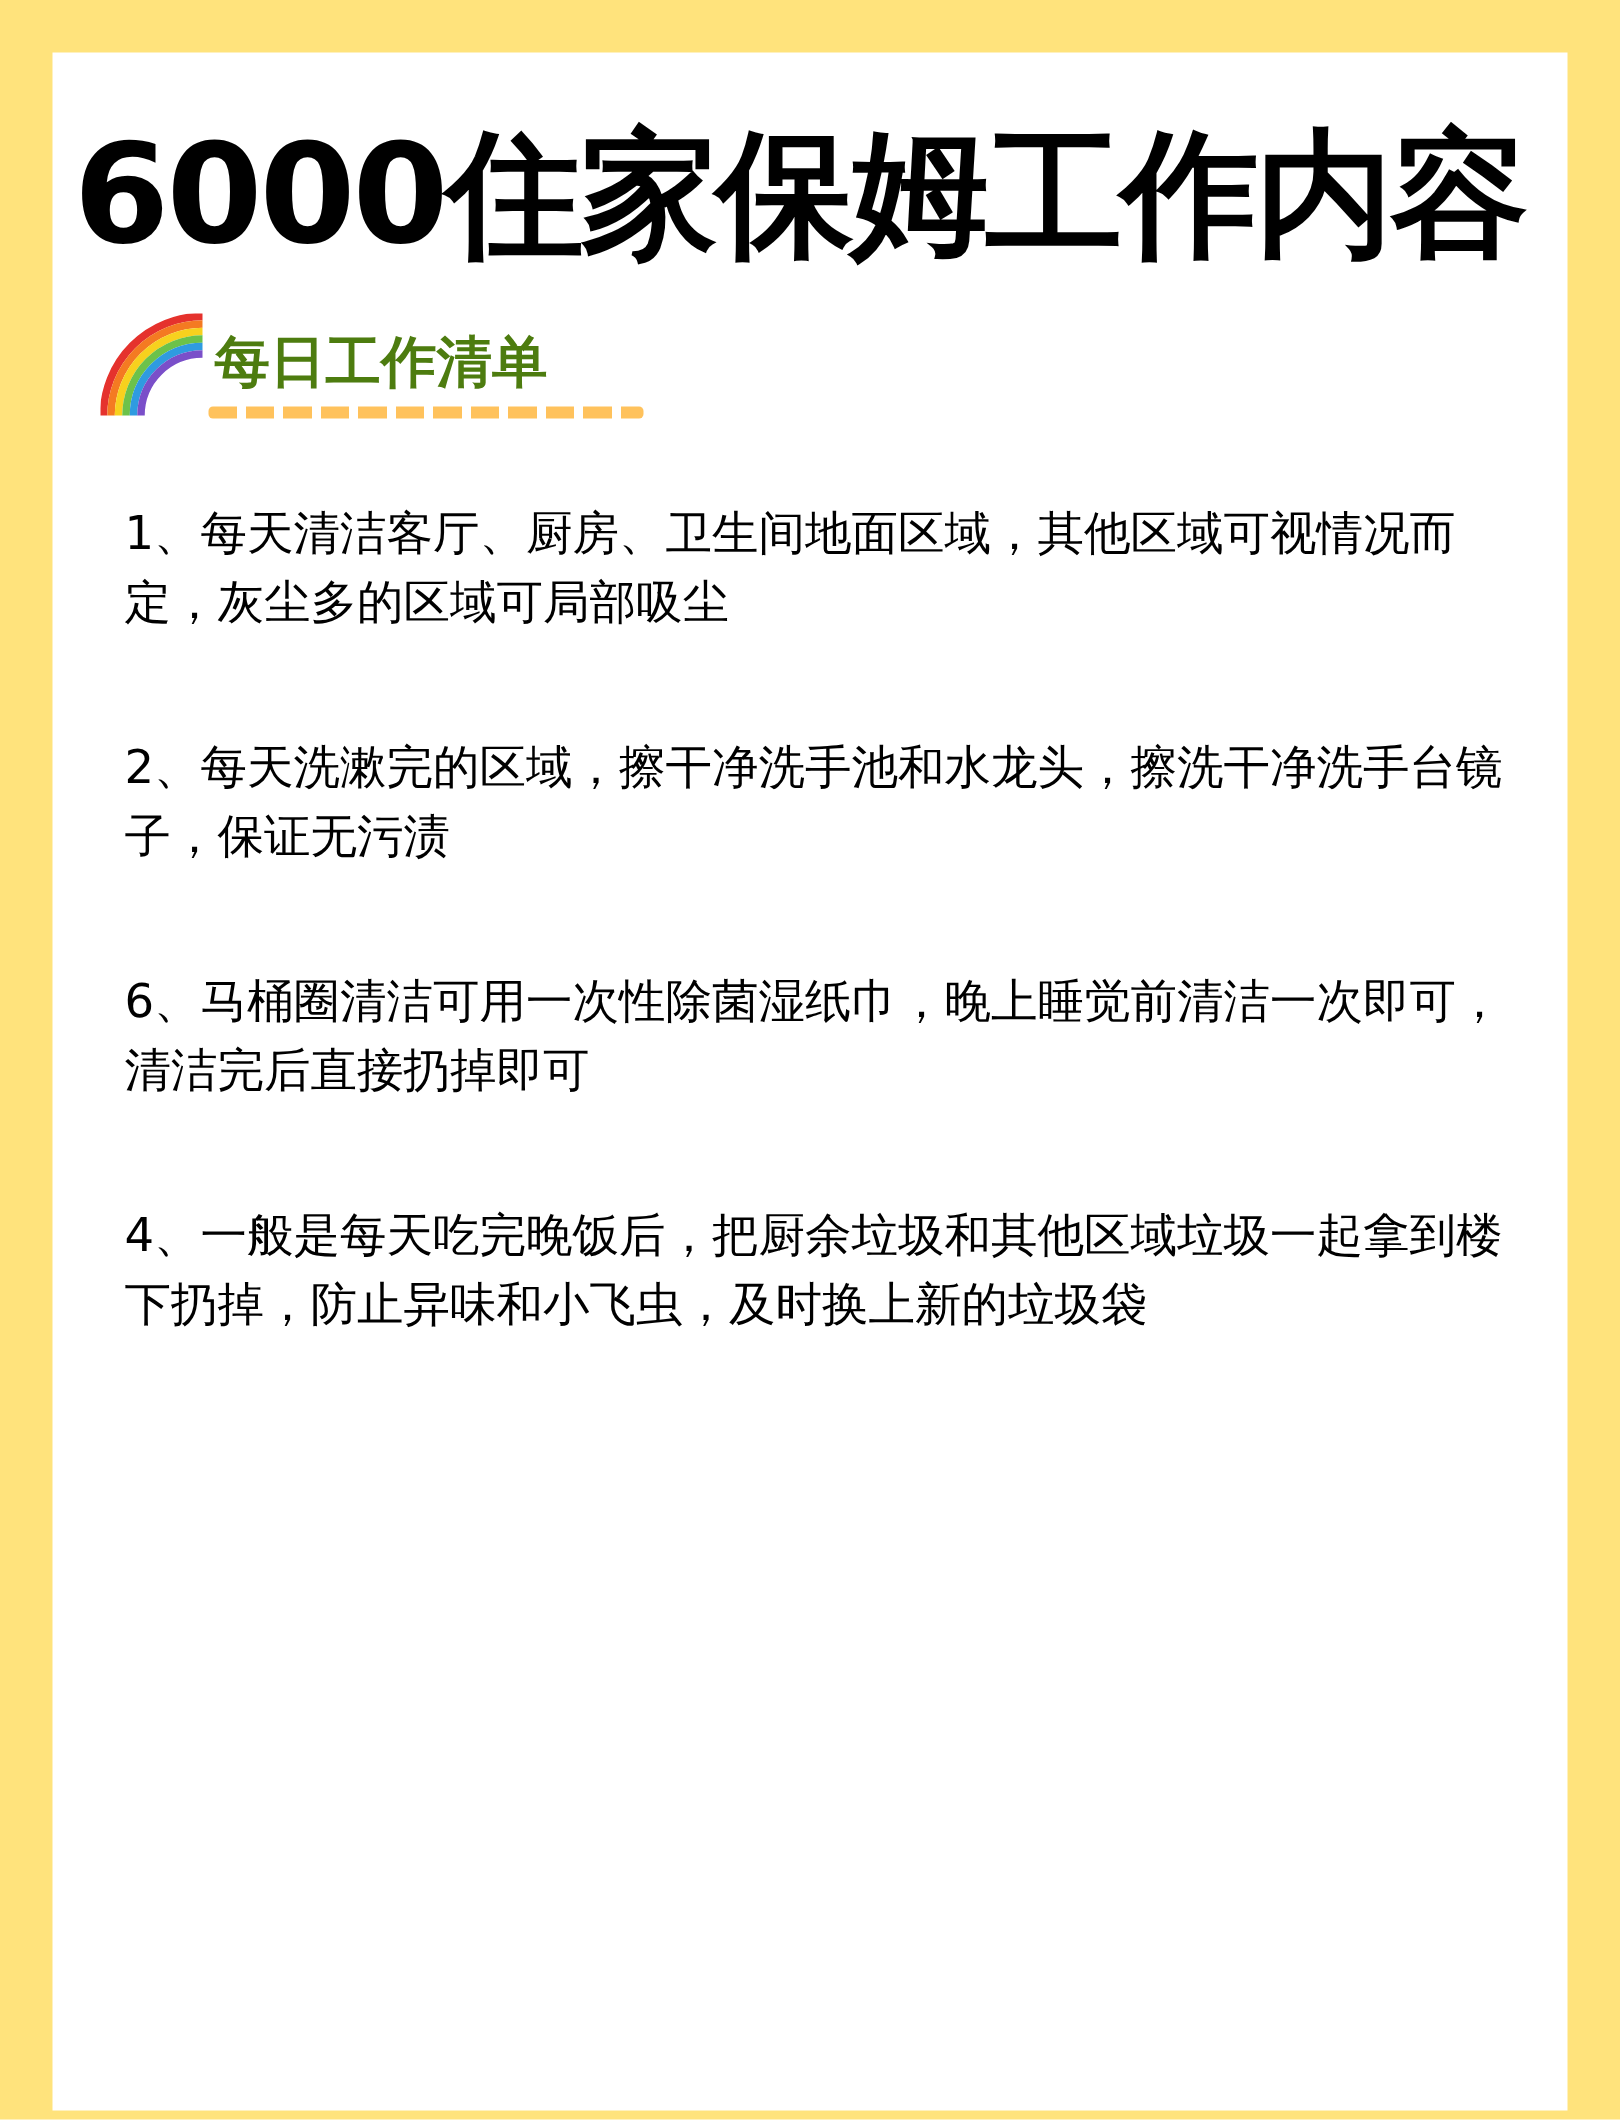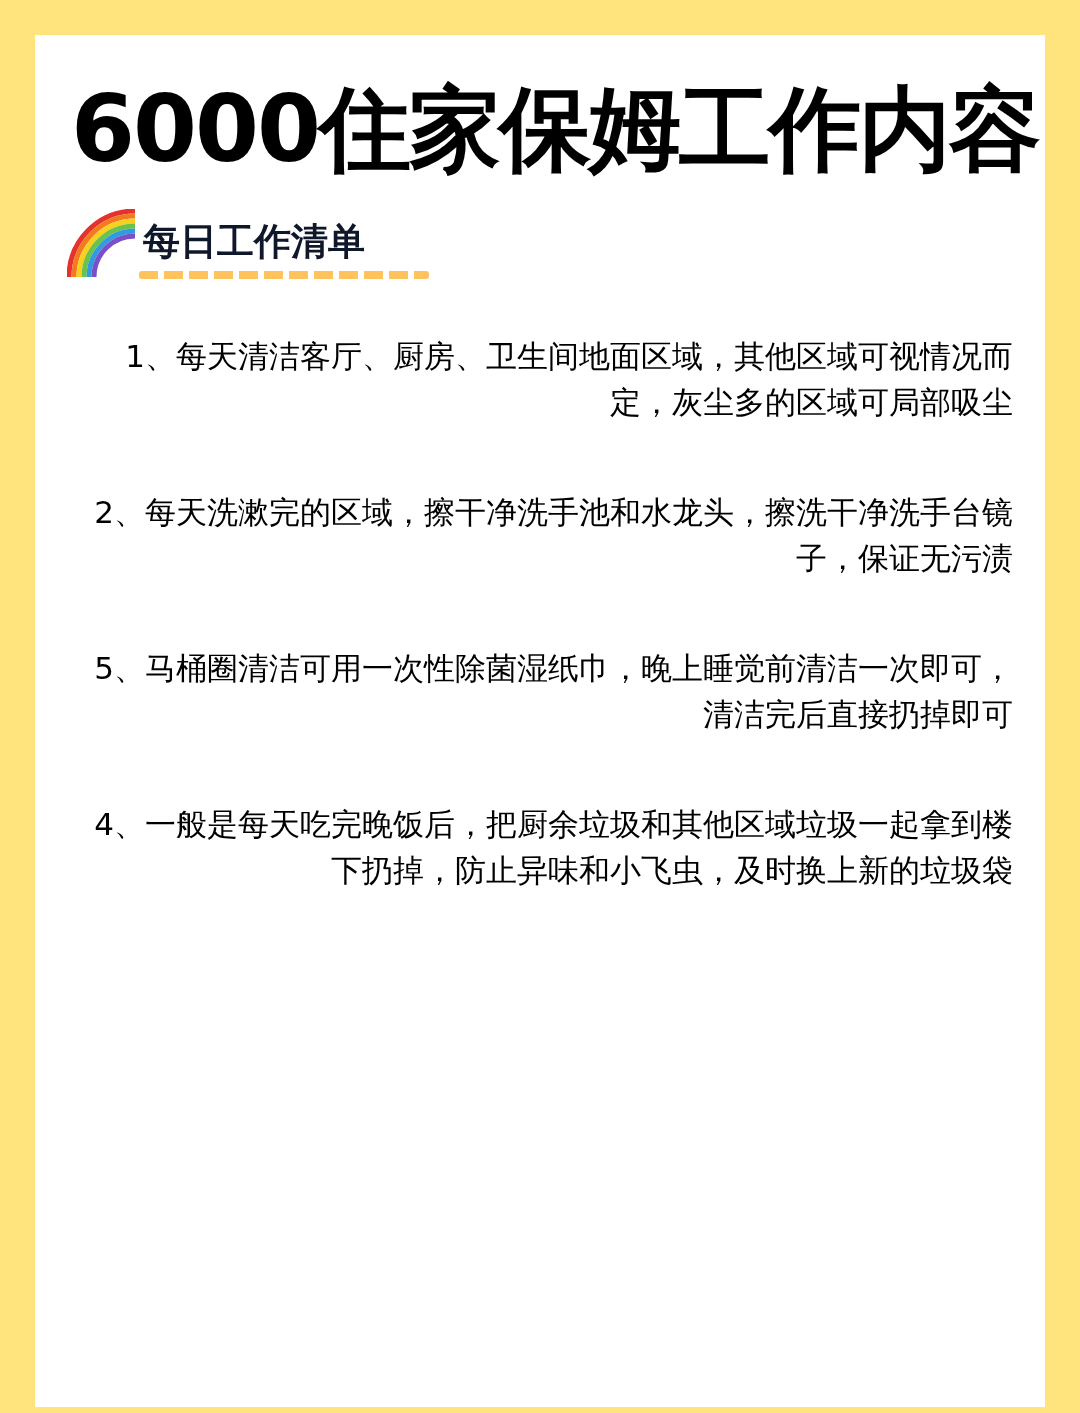--- a/index.html
+++ b/index.html
@@ -6,36 +6,35 @@
   body {
     width: 1080px; height: 1413px; overflow: hidden;
     background: #FFE37C;
     font-family: "DejaVu Sans", "Liberation Sans", sans-serif;
     position: relative;
   }
   .card {
     position: absolute; left: 35px; top: 35px;
     width: 1010px; height: 1372px;
     background: #ffffff;
-    text-align: right;
   }
   .title {
     position: absolute; left: 14px; top: 40px;
     width: 990px; margin: 0;
     font-size: 92px; font-weight: bold; color: #000;
     letter-spacing: -2px; line-height: 110px; white-space: nowrap;
   }
   .section-head {
     position: absolute; left: 32px; top: 172px;
     height: 80px; width: 380px;
   }
   .rainbow { position: absolute; left: 0; top: 2px; width: 70px; height: 70px; }
   .section-title {
     position: absolute; left: 76px; top: 10px;
-    font-size: 37px; font-weight: bold; color: #0f172a; white-space: nowrap;
+    font-size: 37px; font-weight: bold; color: #4d7c0f; white-space: nowrap;
   }
   .dash {
     position: absolute; left: 72px; top: 64px;
     width: 290px; height: 8px;
     background: repeating-linear-gradient(90deg, #FFC25C 0 19px, transparent 19px 25px);
     border-radius: 3px;
   }
   .items { position: absolute; left: 48px; top: 298px; width: 930px; }
   .item {
     font-size: 31px; line-height: 46px; color: #000000;
@@ -60,16 +59,16 @@
         <path d="M27 68 A41 41 0 0 1 68 27" stroke="#7A4FC9"></path>
       </g>
     </svg>
     <div class="section-title">每日工作清单</div>
     <div class="dash"></div>
   </div>
 
   <div class="items">
     <p class="item">1、每天清洁客厅、厨房、卫生间地面区域，其他区域可视情况而定，灰尘多的区域可局部吸尘</p>
     <p class="item">2、每天洗漱完的区域，擦干净洗手池和水龙头，擦洗干净洗手台镜子，保证无污渍</p>
-    <p class="item">5、马桶圈清洁可用一次性除菌湿纸巾，晚上睡觉前清洁一次即可，清洁完后直接扔掉即可</p>
+    <p class="item">6、马桶圈清洁可用一次性除菌湿纸巾，晚上睡觉前清洁一次即可，清洁完后直接扔掉即可</p>
     <p class="item">4、一般是每天吃完晚饭后，把厨余垃圾和其他区域垃圾一起拿到楼下扔掉，防止异味和小飞虫，及时换上新的垃圾袋</p>
   </div>
 </div>
 
 </body></html>

